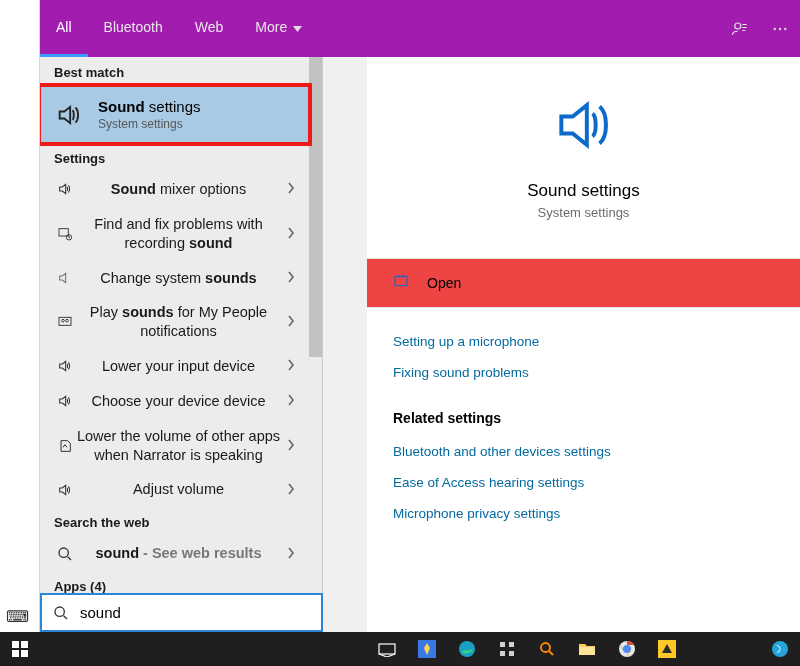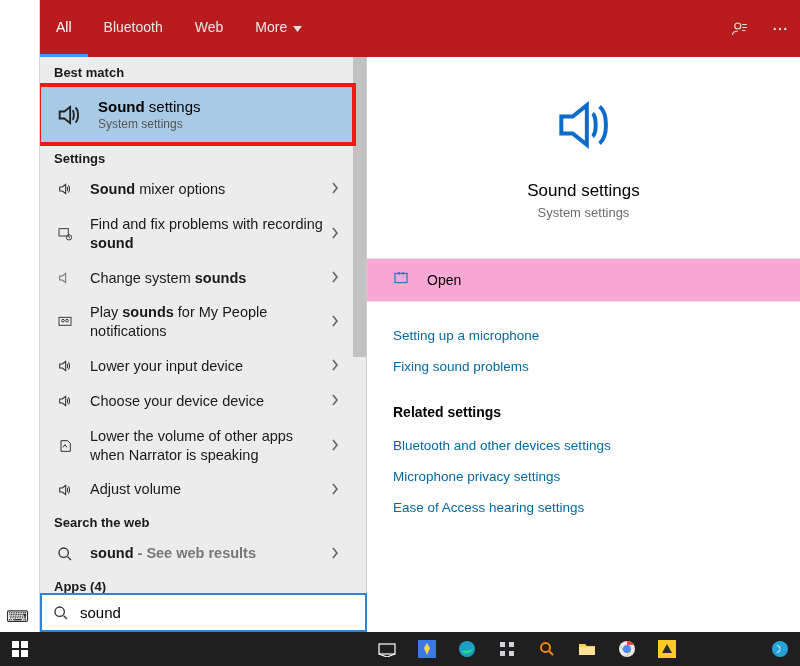--- a/index.html
+++ b/index.html
@@ -1,58 +1,58 @@
 <!DOCTYPE html>
 <html><head>
 <meta charset="utf-8">
 <style>
   * { box-sizing: border-box; margin: 0; padding: 0; font-family: "Segoe UI", Tahoma, sans-serif; }
   html, body { width: 800px; height: 666px; overflow: hidden; background: #f0f0f0; }
   .window { position: relative; width: 800px; height: 666px; }
   
-  .tabbar { position: absolute; left: 40px; top: 0; right: 0; height: 57px; background: #b91c1c; display: flex; align-items: center; color: #e8e8e8; }
+  .tabbar { position: absolute; left: 40px; top: 0; right: 0; height: 57px; background: #a21caf; display: flex; align-items: center; color: #e8e8e8; }
   .tabs { display: flex; height: 100%; }
   .tab { padding: 0 16px; display: flex; align-items: center; font-size: 14px; cursor: pointer; border-bottom: 3px solid transparent; }
   .tab.active { border-bottom: 3px solid #3a9bff; color: #fff; }
   .tabbar .spacer { flex: 1; }
   .tabbar .ricon { width: 40px; display: flex; align-items: center; justify-content: center; cursor: pointer; }
   .chevd { margin-left: 6px; }
 
   
-  .left { position: absolute; left: 40px; top: 57px; width: 327px; bottom: 34px; background: #edecec; display: flex; flex-direction: column; }
+  .left { position: absolute; left: 40px; top: 57px; width: 283px; bottom: 34px; background: #edecec; display: flex; flex-direction: column; }
   .scroll { flex: 1; position: relative; overflow: hidden; border-right: 1px solid #ccc; }
   .scrollthumb { position: absolute; right: 0; top: 0; width: 13px; height: 300px; background: #c2c2c2; }
   .scrollcontent { position: absolute; left: 0; top: 0; right: 13px; bottom: 0; }
 
   .sect-label { font-size: 13px; font-weight: 600; padding: 8px 14px 6px; color: #1a1a1a; }
   .best { background: #a9cae5; padding: 12px 14px; display: flex; align-items: center; position: relative; }
   .best .bigicon { width: 30px; display: flex; justify-content: center; }
   .best .txt { margin-left: 14px; }
   .best-title { font-size: 15px; color: #000; }
   .best-sub { font-size: 12px; color: #565656; margin-top: 2px; }
   .redbox { position: absolute; inset: -3px -3px -3px -3px; border: 4px solid #ef1a17; pointer-events: none; }
 
   .row { display: flex; align-items: center; padding: 8px 14px; cursor: pointer; font-size: 14.5px; color: #1a1a1a; }
   .row .ricon-s { width: 22px; display: flex; justify-content: center; }
-  .row .label { flex: 1; margin-left: 14px; padding-right: 6px; line-height: 1.3; }
+  .row .label { flex: 1; padding-right: 6px; line-height: 1.3; text-align: center; }
   .row .chev { width: 8px; color: #5a5a5a; }
   .label b { font-weight: 600; }
 
   .searchbox { height: 39px; border: 2px solid #2b85d8; background: #fff; display: flex; align-items: center; }
   .searchbox .mag { width: 38px; display: flex; justify-content: center; color: #3a3a3a; }
   .searchbox input { border: none; outline: none; font-size: 15px; flex: 1; height: 100%; background: transparent; }
 
   
   .right { position: absolute; left: 367px; right: 0; top: 57px; bottom: 34px; background: #fff; overflow: hidden; }
   .right-inner { padding: 24px 24px 10px; }
   .r-hero { display: flex; flex-direction: column; align-items: center; margin-top: 10px; }
   .r-hero .biglogo svg { color: #0b6bca; }
   .r-h-title { font-size: 17px; margin-top: 18px; }
   .r-h-sub { font-size: 13px; color: #6b6b6b; margin-top: 4px; }
-  .openrow { margin-top: 28px; border-top: 1px solid #e2e2e2; border-bottom: 1px solid #e2e2e2; height: 44px; display: flex; align-items: center; padding: 0 26px; background: #f9a8d4; cursor: pointer; }
+  .openrow { margin-top: 28px; border-top: 1px solid #e2e2e2; border-bottom: 1px solid #e2e2e2; height: 50px; display: flex; align-items: center; padding: 0 26px; background: #ef4444; cursor: pointer; }
   .openrow .oi { width: 22px; color: #0b6bca; }
   .openrow .ot { margin-left: 12px; font-size: 14px; }
   .r-sect { padding: 18px 26px 4px; }
   .r-sect h4 { font-size: 14px; font-weight: 600; margin-bottom: 10px; }
   .r-link { font-size: 13.5px; color: #0369a1; padding: 8px 0; cursor: pointer; }
 
   
   .leftgutter { position: absolute; left: 0; top: 0; width: 40px; bottom: 34px; background: #fff; border-right: 1px solid #d8d8d8; }
   .leftgutter .gi { position: absolute; left: 6px; bottom: 6px; color: #333; font-size: 16px; }
 
@@ -283,22 +283,22 @@
       <div id="quick-help">
           <div class="r-link">Setting up a microphone</div>
           <div class="r-link">Fixing sound problems</div>
         </div>
     </div>
 
     <div class="r-sect">
       <h4>Related settings</h4>
       <div id="related">
           <div class="r-link">Bluetooth and other devices settings</div>
+          <div class="r-link">Ease of Access hearing settings</div>
           <div class="r-link">Microphone privacy settings</div>
-          <div class="r-link">Ease of Access hearing settings</div>
         </div>
     </div>
   </div>
 
   <div class="taskbar">
     <div class="tb">
       <svg width="16" height="16" viewBox="0 0 16 16">
           <rect x="0" y="0" width="7" height="7" fill="#fff"></rect>
           <rect x="9" y="0" width="7" height="7" fill="#fff"></rect>
           <rect x="0" y="9" width="7" height="7" fill="#fff"></rect>

